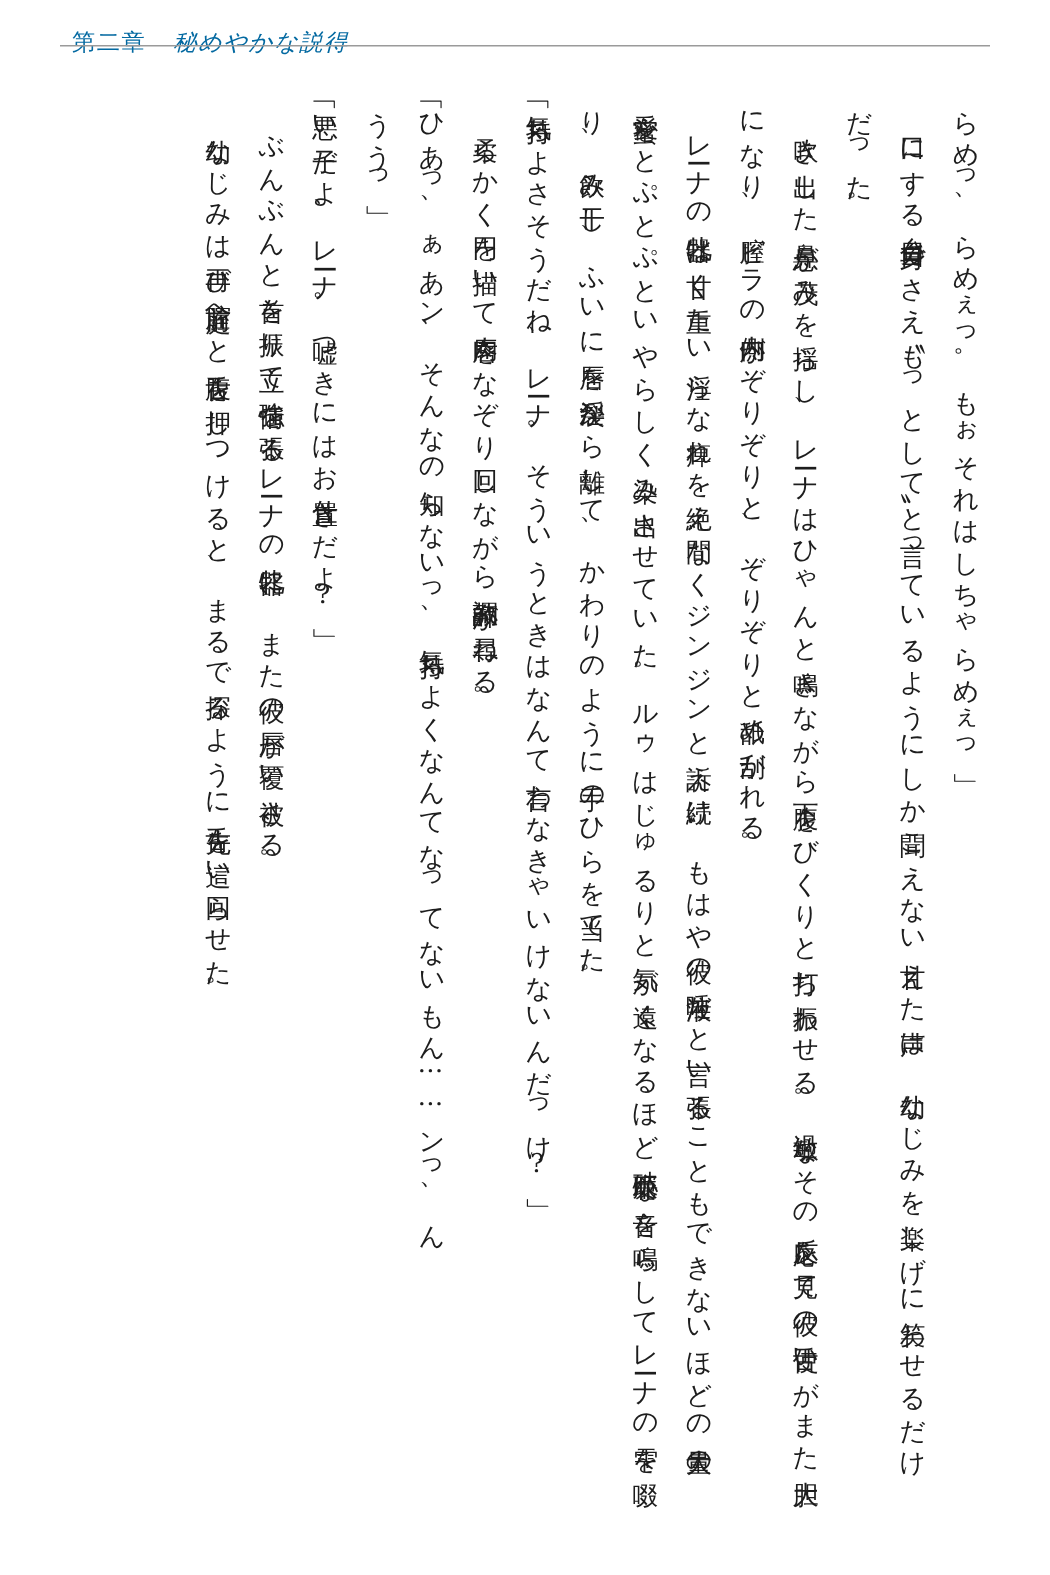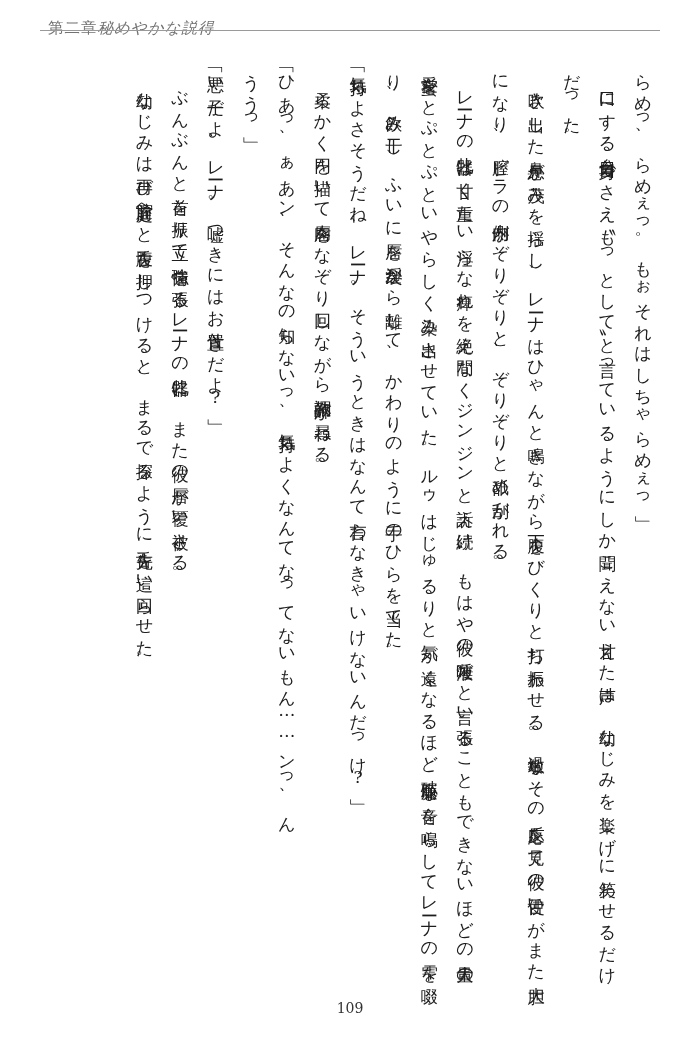--- a/index.html
+++ b/index.html
@@ -32,23 +32,24 @@
     top: 18px;
     width: 700px;
     height: 34px;
   }
   .header-inner {
     position: absolute;
     left: 48px;
     top: 0;
     display: flex;
     align-items: flex-end;
+    gap: 18px;
     font-size: 15.5px;
     letter-spacing: 1px;
-    color: #737373;
+    color: #0369a1;
   }
   .chapter-num {
     white-space: nowrap;
   }
   .chapter-title {
     white-space: nowrap;
     font-style: italic;
   }
   .header-rule {
     position: absolute;
@@ -126,15 +127,14 @@
       <p class="noindent">「気持ちよさそうだね、レーナ。そういうときはなんて言わなきゃいけないんだっけ?」</p>
       <p>柔らかく円を描いて肉唇をなぞり回しながら調教師が尋ねる。</p>
       <p class="noindent">「ひあっ、ぁあン、そんなの知らないっ、気持ちよくなんてなってないもん……ンっ、ん</p>
       <p class="noindent">ううっ」</p>
       <p class="noindent">「悪い子だよ、レーナ。嘘つきにはお仕置きだよ?」</p>
       <p>ぶんぶんと首を振り立て強情を張るレーナの牝器に、また彼の唇が覆い被さる。</p>
       <p>幼なじみは再び膣前庭へと舌腹を押しつけると、まるで探るように舌先を這い回らせた。</p>
     </div>
   </div>
 
-  <div class="folio">109</div>
 
 </div>
 
 </body></html>

